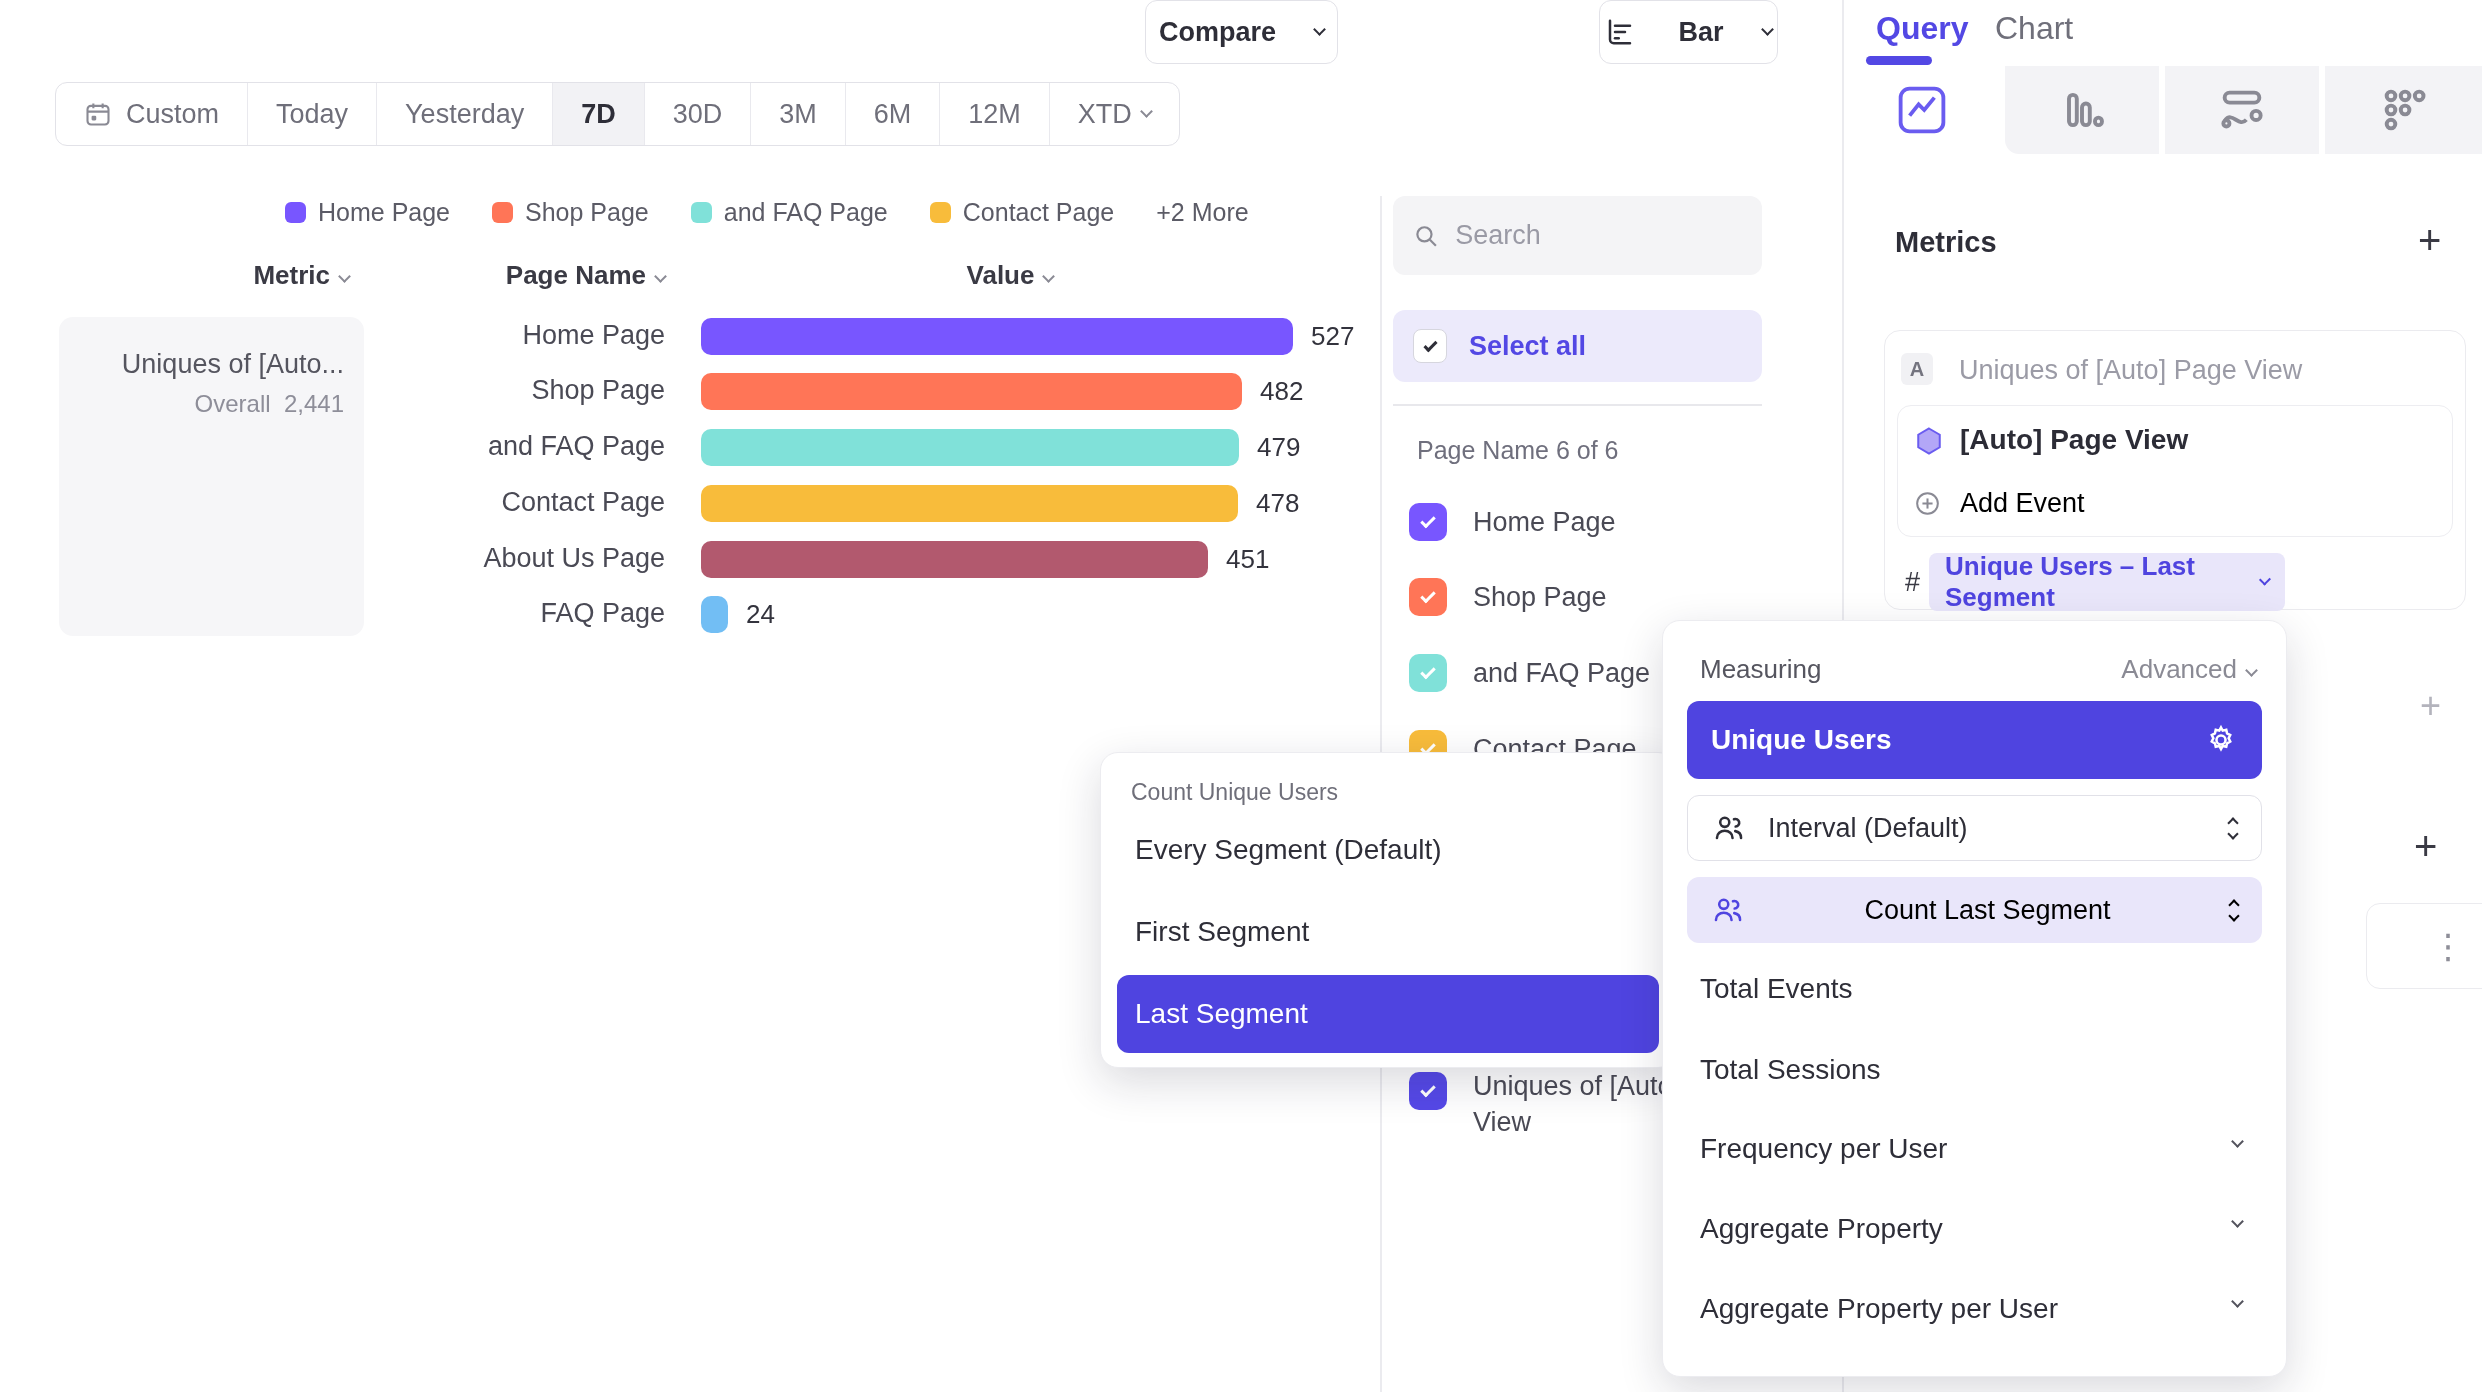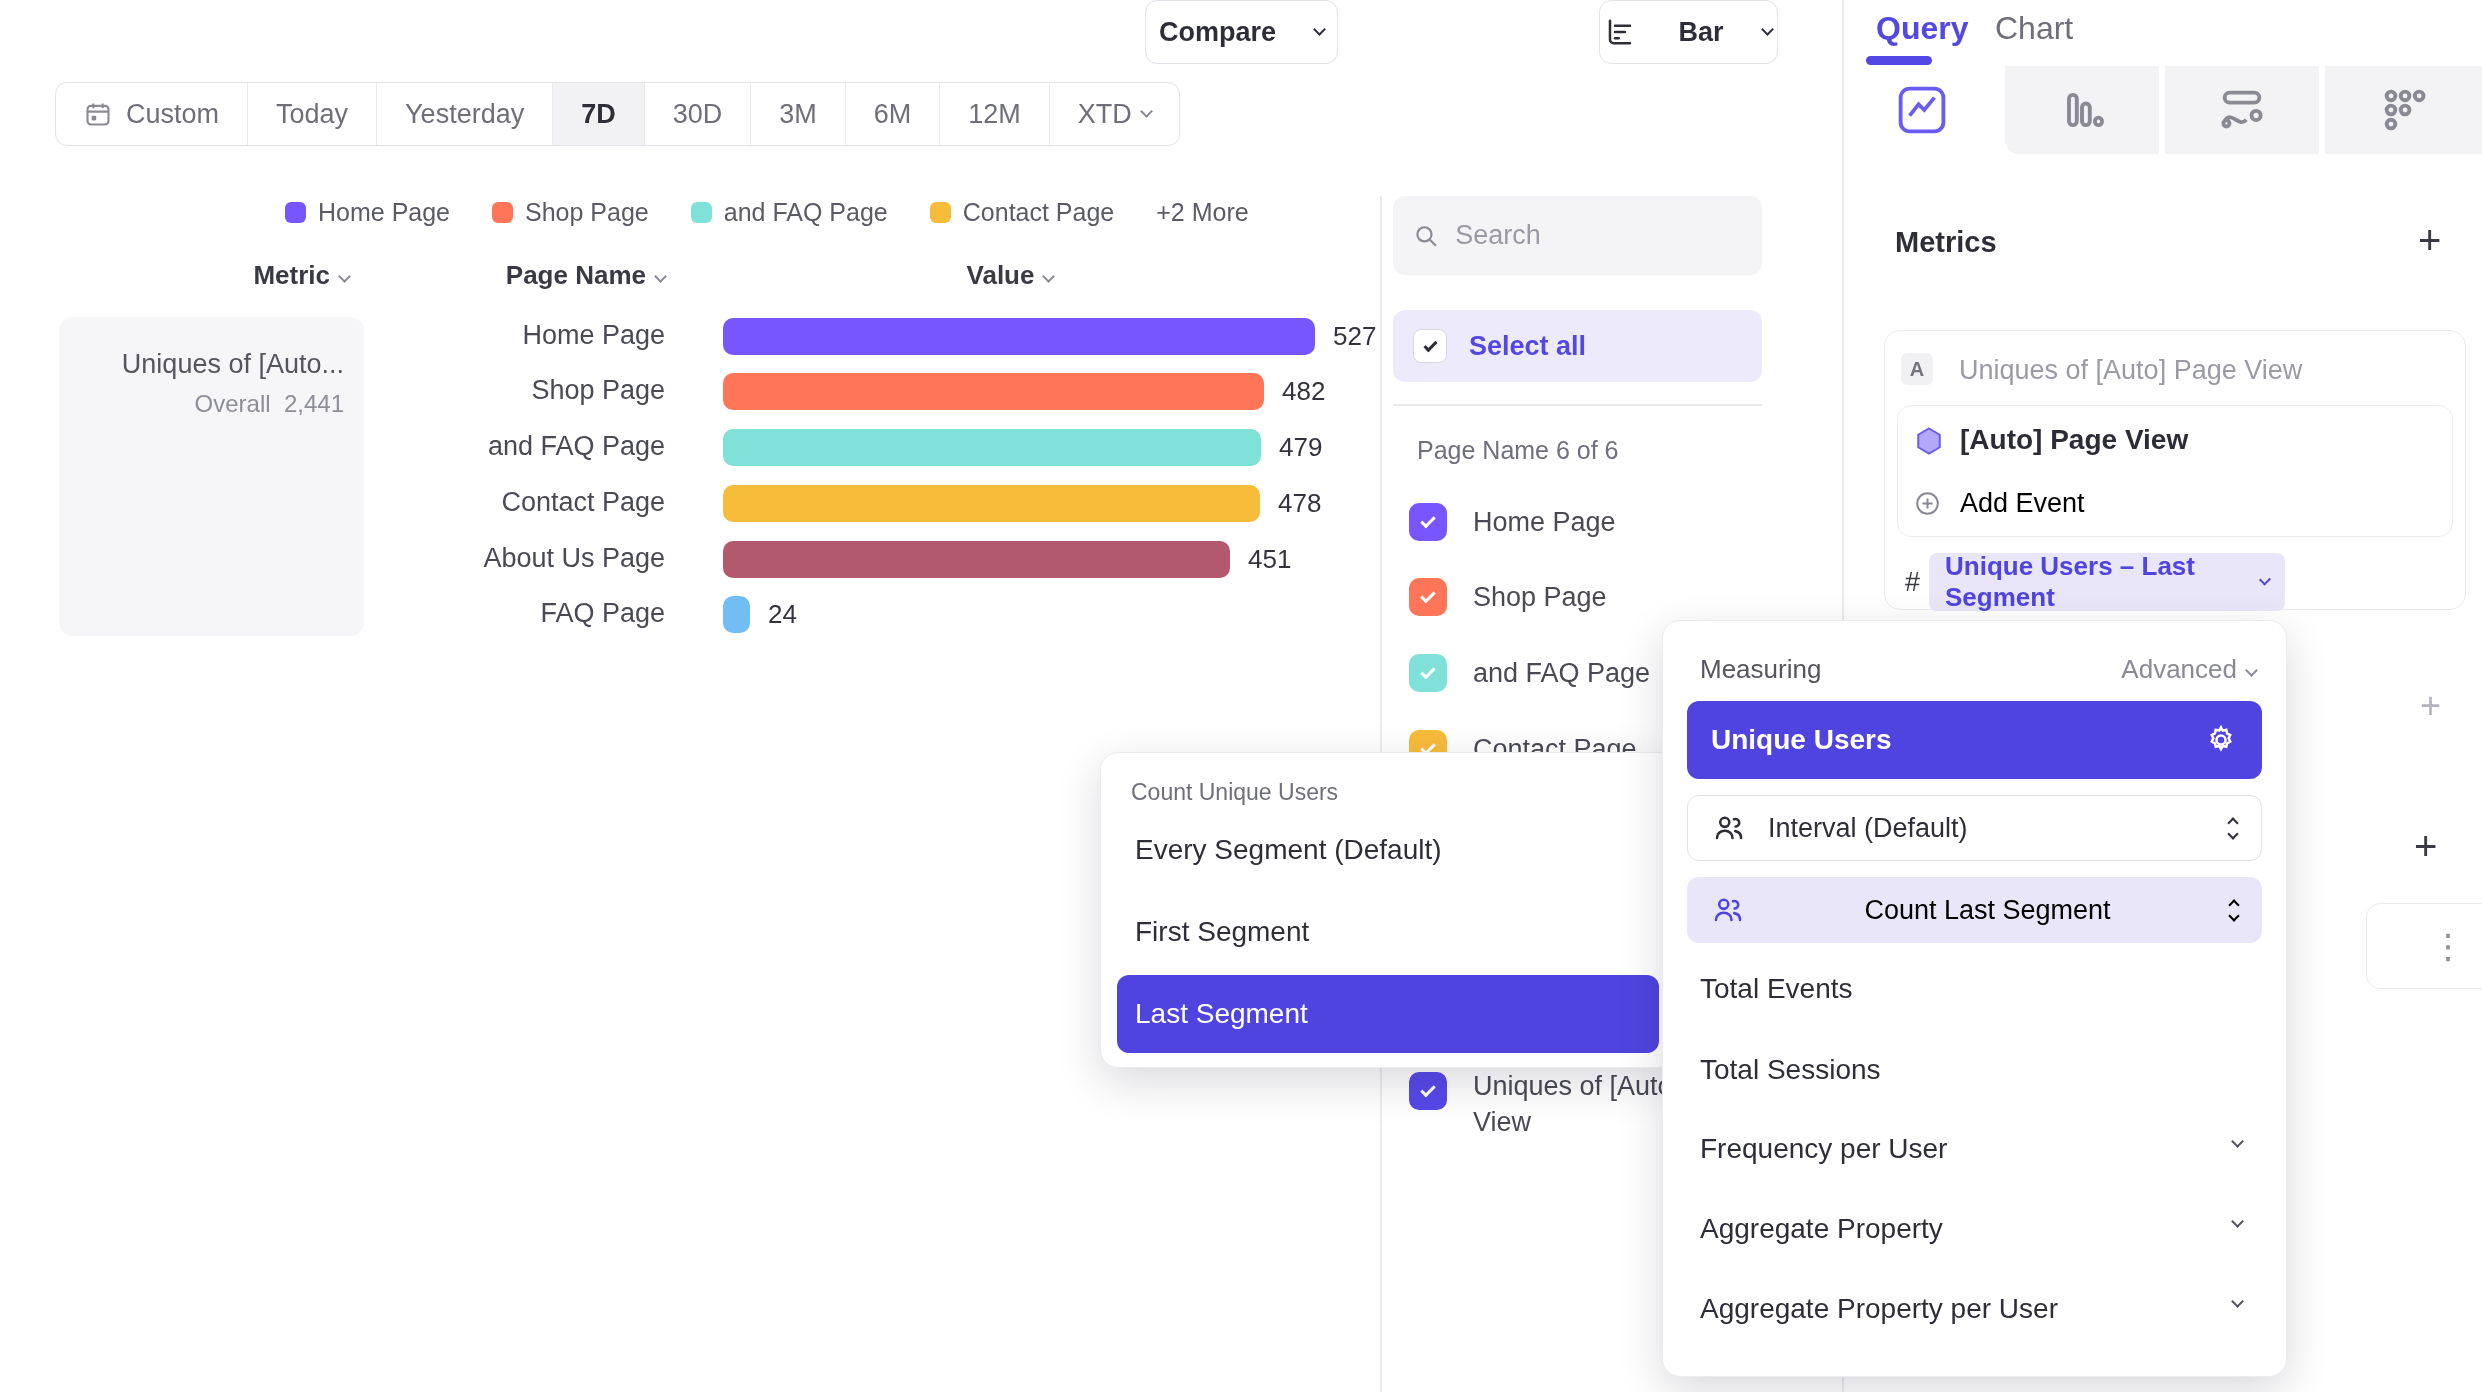--- a/index.html
+++ b/index.html
@@ -27,21 +27,21 @@
   .legend-item { display:flex; align-items:center; gap:12px; font-size:25px; color:#5b5b66; }
   .legend-swatch { width:21px; height:21px; border-radius:6px; }
   .legend-more { font-size:25px; color:#5b5b66; }
 
   
   .col-header { font-size:26px; font-weight:bold; color:#3a3a44; }
   .metric-cell { left:59px; top:317px; width:305px; height:319px; background:#f6f6f8; border-radius:14px; padding:32px 20px 0 10px; text-align:right; }
   .metric-cell .title { font-size:27px; color:#55555f; }
   .metric-cell .overall { margin-top:10px; font-size:24px; color:#8e8e99; }
   .row-label { font-size:27px; color:#4a4a55; text-align:right; width:335px; left:330px; }
-  .bar-row { left:723px; display:flex; align-items:center; height:38px; }
+  .bar-row { left:701px; display:flex; align-items:center; height:38px; }
   .bar { height:37px; border-radius:10px; }
   .bar-value { margin-left:18px; font-size:26px; color:#33333d; }
 
   
   .vline { width:1.5px; background:#ebebef; }
 
   
   .search-box { left:1393px; top:196px; width:369px; height:79px; background:#f4f4f6; border-radius:12px; display:flex; align-items:center; padding:0 20px; gap:16px; }
   .search-box input { border:none; outline:none; background:transparent; font-size:27px; color:#3a3a44; width:100%; font-family:inherit; }
   .search-box input::placeholder { color:#9a9aa5; }

